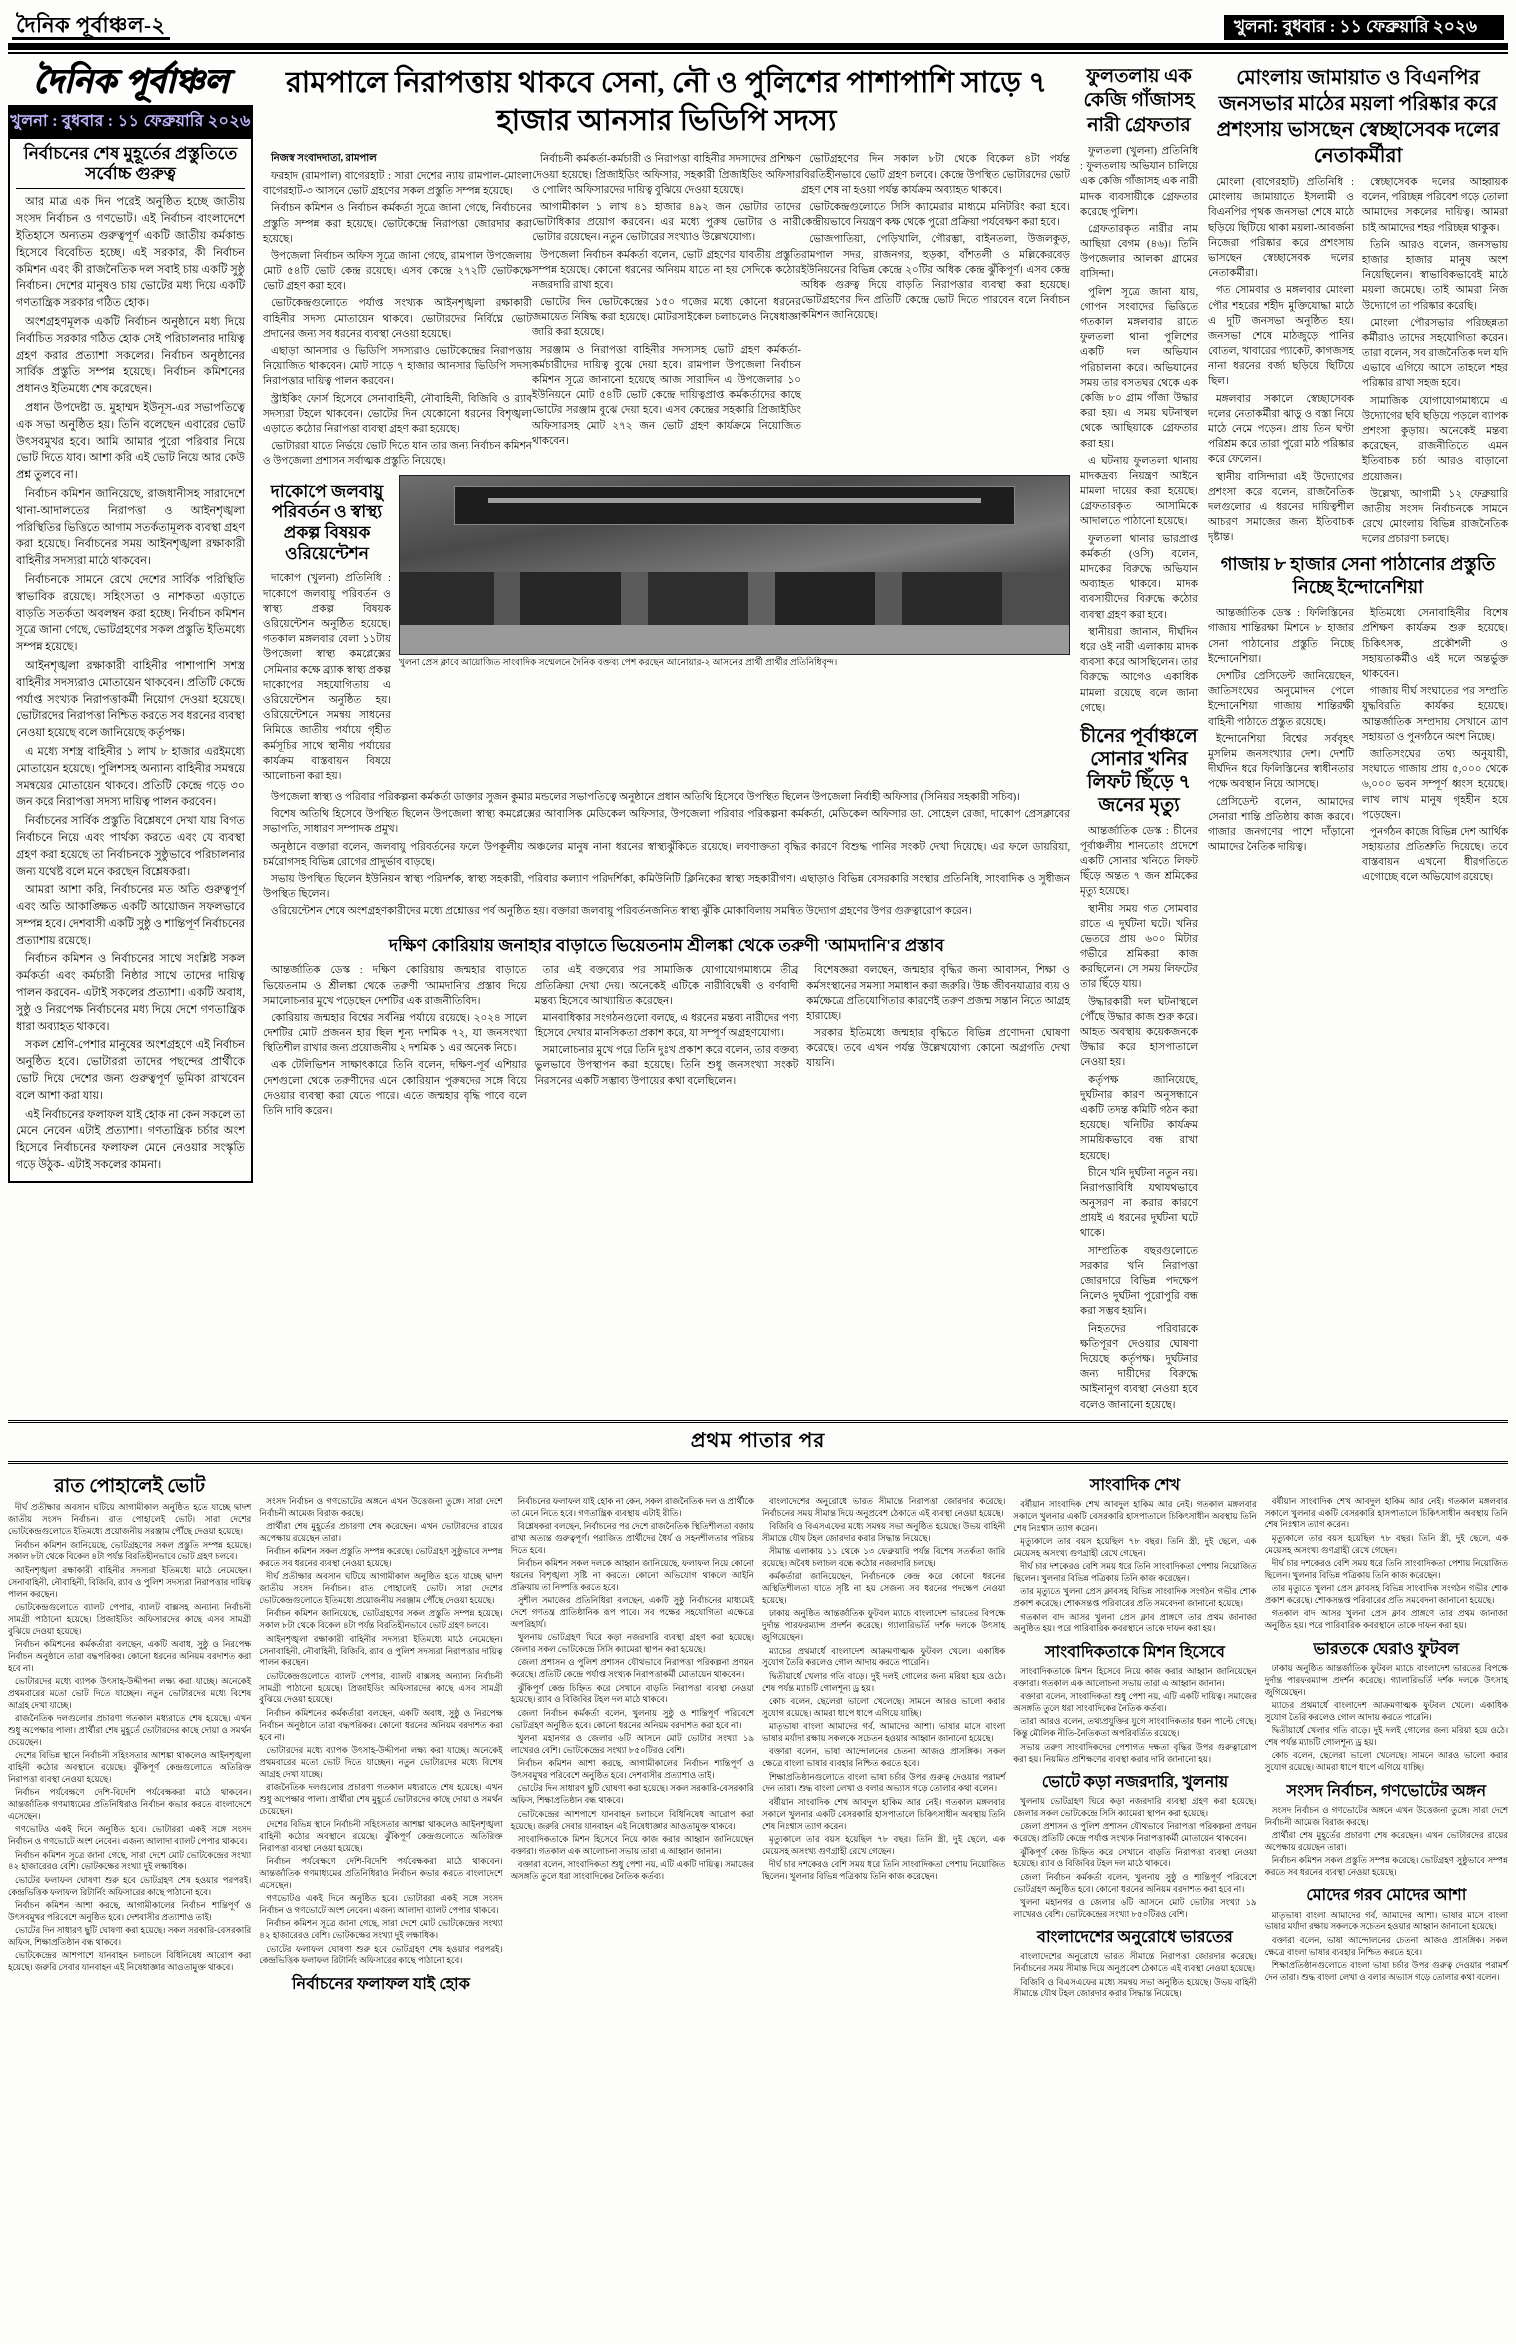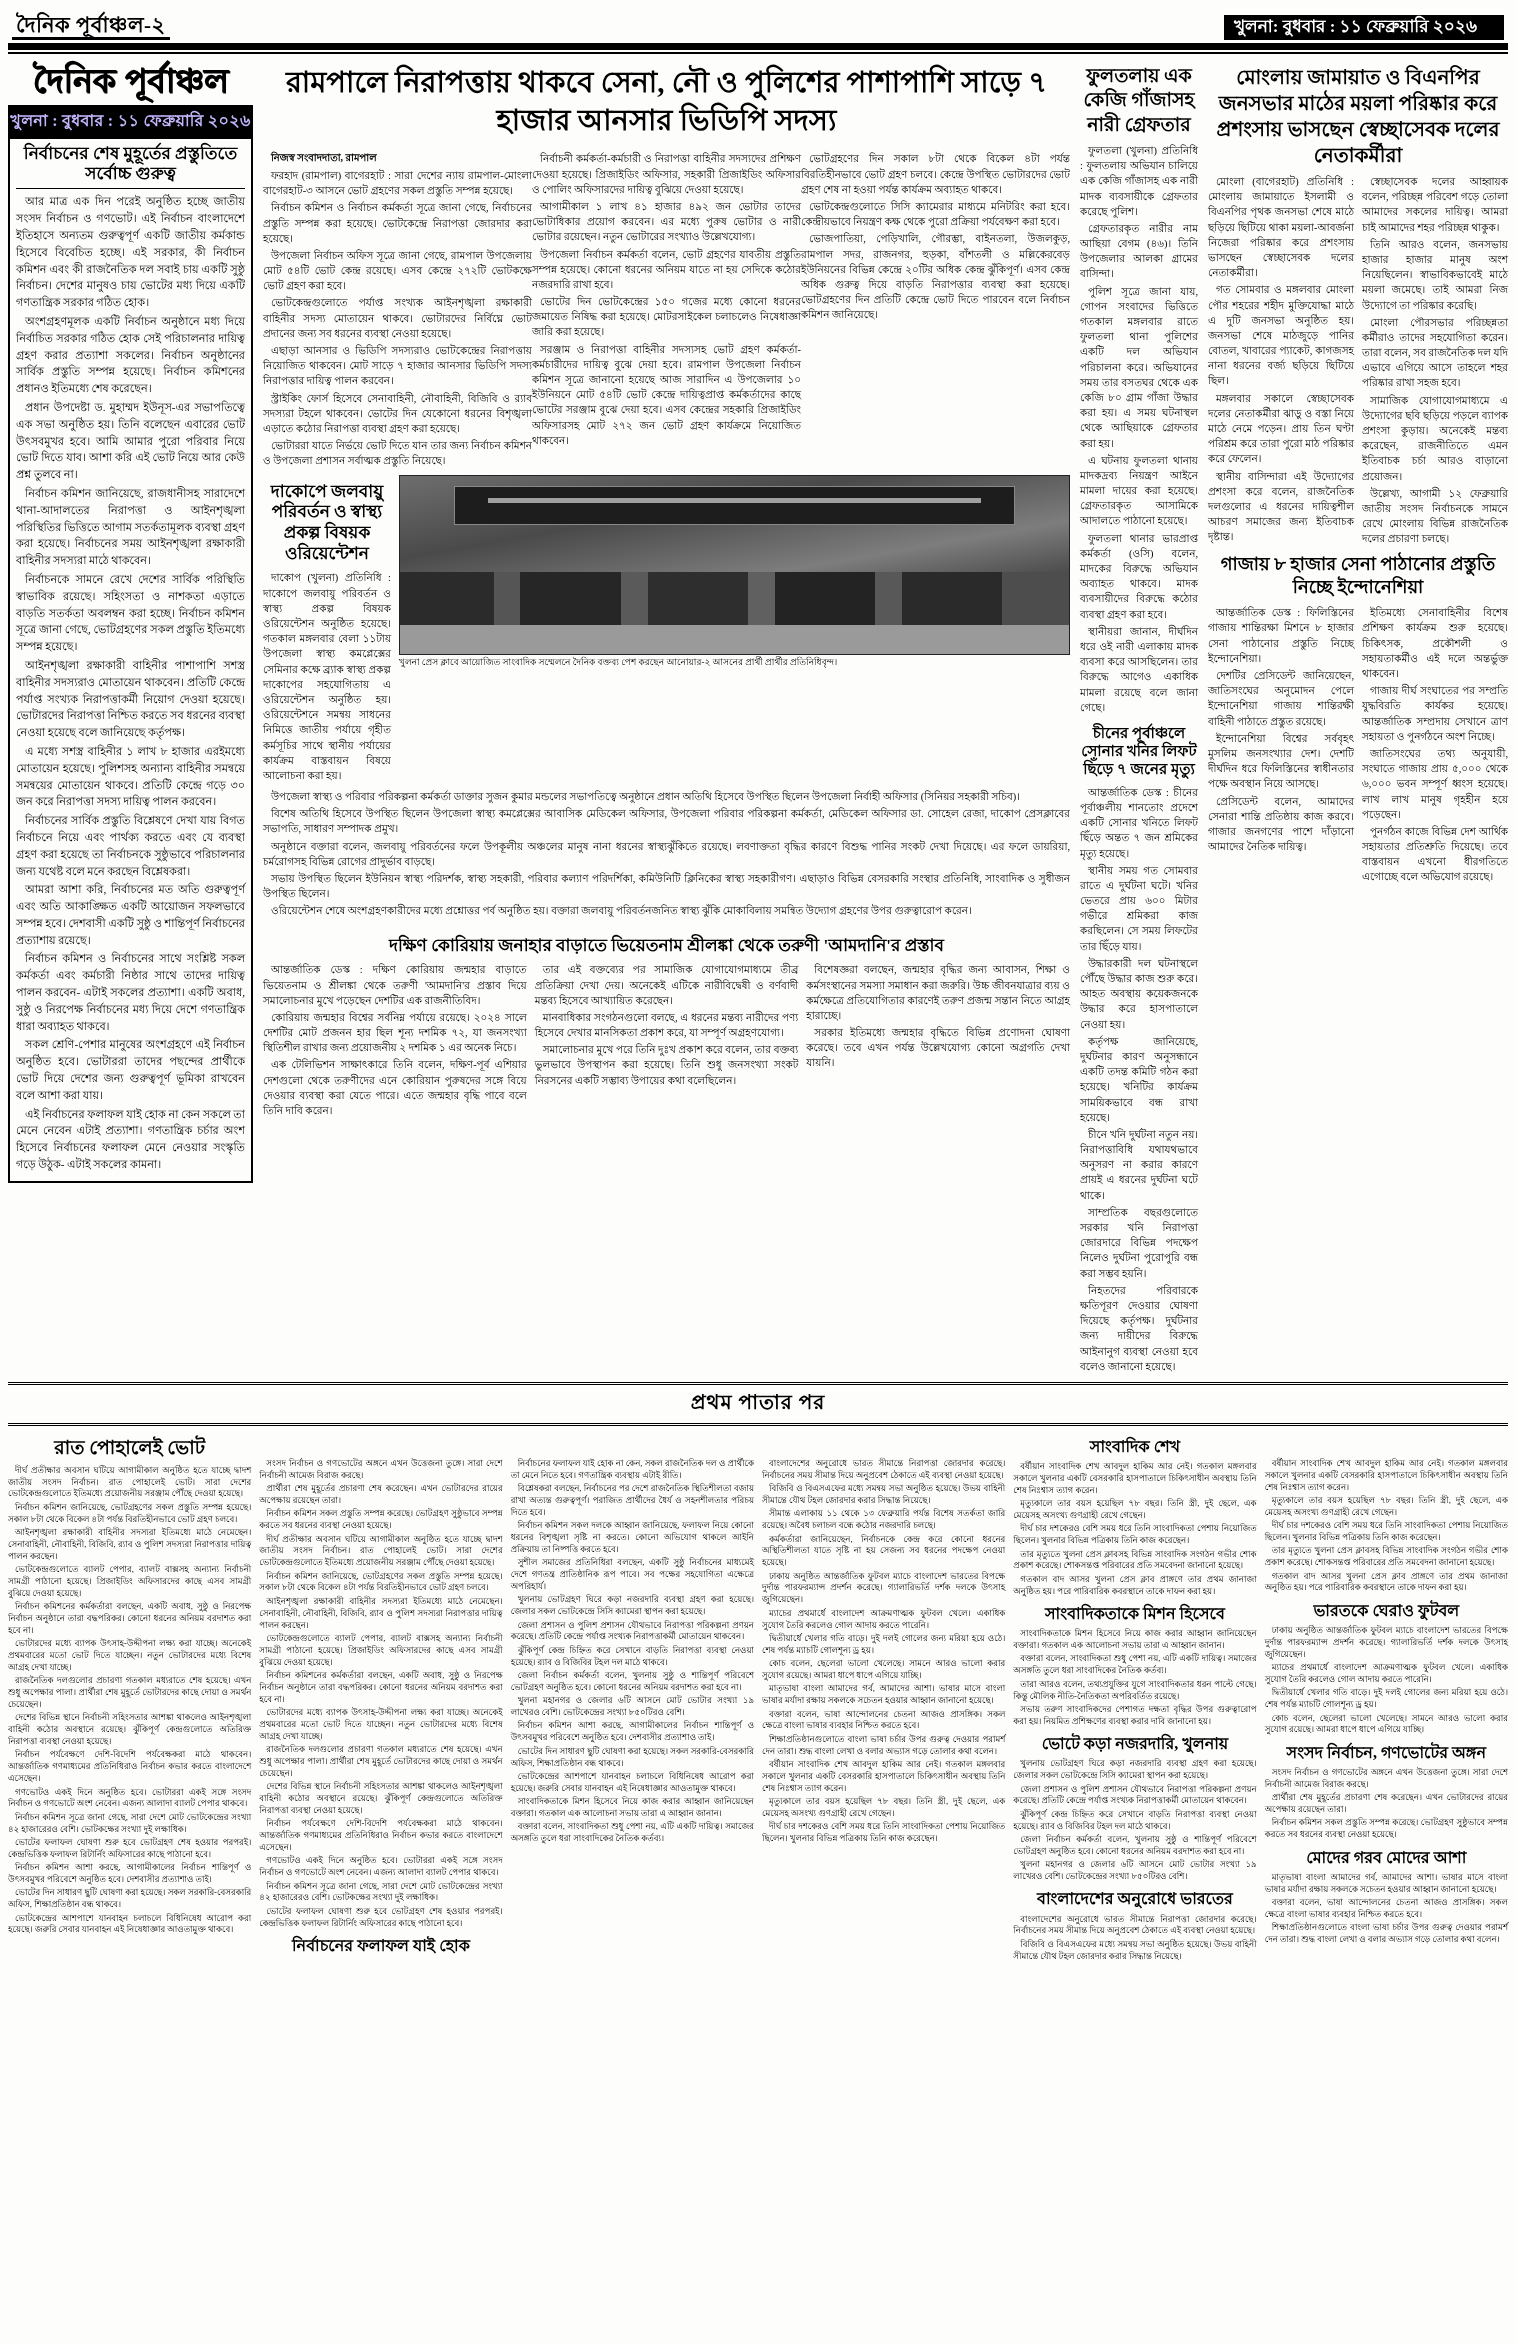--- a/index.html
+++ b/index.html
@@ -36,20 +36,21 @@
 
   
   .masthead-row { display: flex; gap: 10px; margin-top: 6px; }
 
   .m-left { width: 245px; flex: 0 0 245px; }
   .m-logo {
     font-size: 33px; font-weight: bold; text-align: center;
     letter-spacing: 0px; line-height: 1.05; padding: 4px 0 6px 0;
     font-family: "Liberation Sans", sans-serif;
     text-shadow: 1px 1px 0 #000;
+    font-style: italic;
   }
   .m-datebar {
     background: #000; color: #c4b5fd; text-align: center;
     font-weight: bold; font-size: 16px; padding: 3px 0 4px 0;
     letter-spacing: .3px;
   }
   .m-lead-box { border: 2px solid #000; border-top: none; padding: 5px 6px 6px 6px; }
   .m-lead-head {
     text-align: center; font-weight: bold; font-size: 17px;
     line-height: 1.2; padding-bottom: 4px;
@@ -85,21 +86,21 @@
   .tiny-txt p { margin: 0 0 1.5px 0; text-indent: 7px; }
 
   .byline { font-size: 10px; font-weight: bold; margin-bottom: 2px; text-indent:0; }
 
   
   .sub-head {
     text-align: center; font-weight: bold; line-height: 1.22;
     font-size: 20px; padding: 7px 0 6px 0;
   }
   .sub-head.sm { font-size: 17px; }
-  .sub-head.xs { font-size: 15px; }
+  .sub-head.xs { font-size: 19px; }
 
   
   .photo {
     background: linear-gradient(170deg,#6e6e6e 0%,#4a4a4a 28%,#7d7d7d 55%,#3c3c3c 78%,#6a6a6a 100%);
     border: 1px solid #222; position: relative; overflow: hidden;
   }
   .photo .ph-banner {
     position: absolute; left: 8%; right: 8%; top: 6%; height: 22%;
     background: #1d1d1d; border: 1px solid #888;
   }

